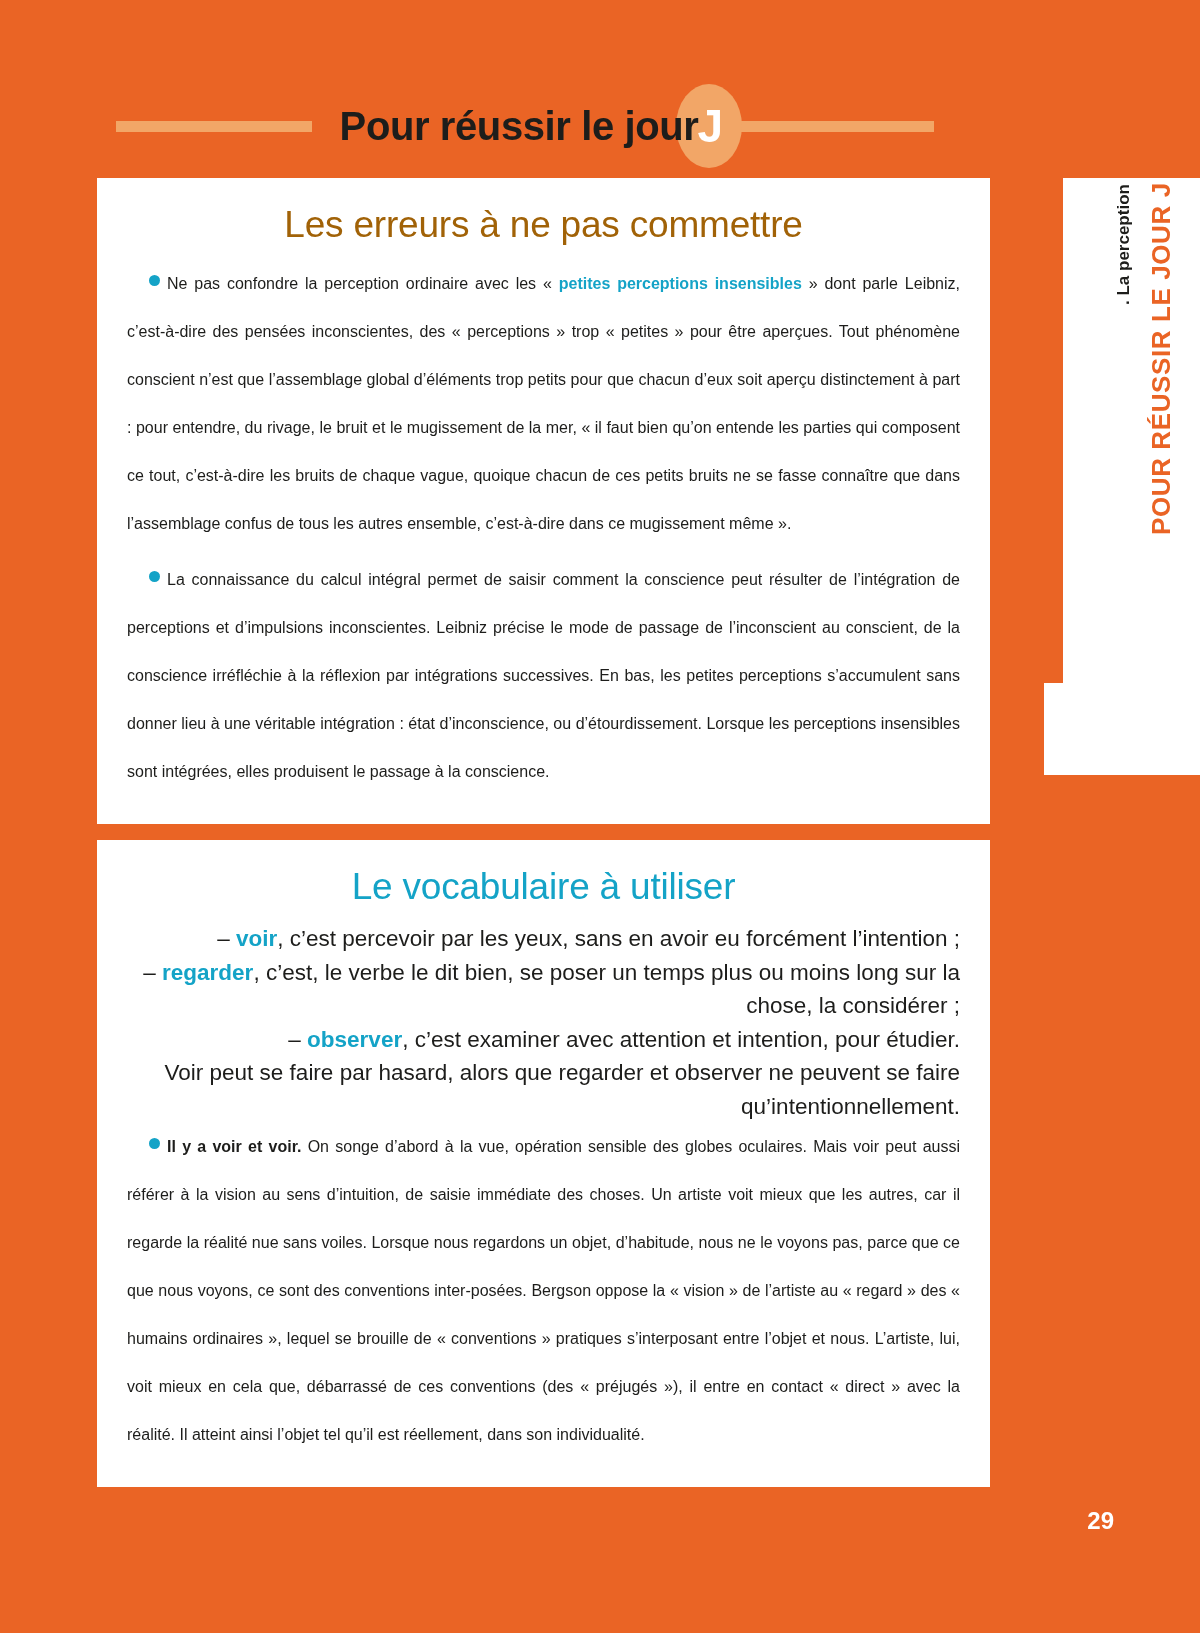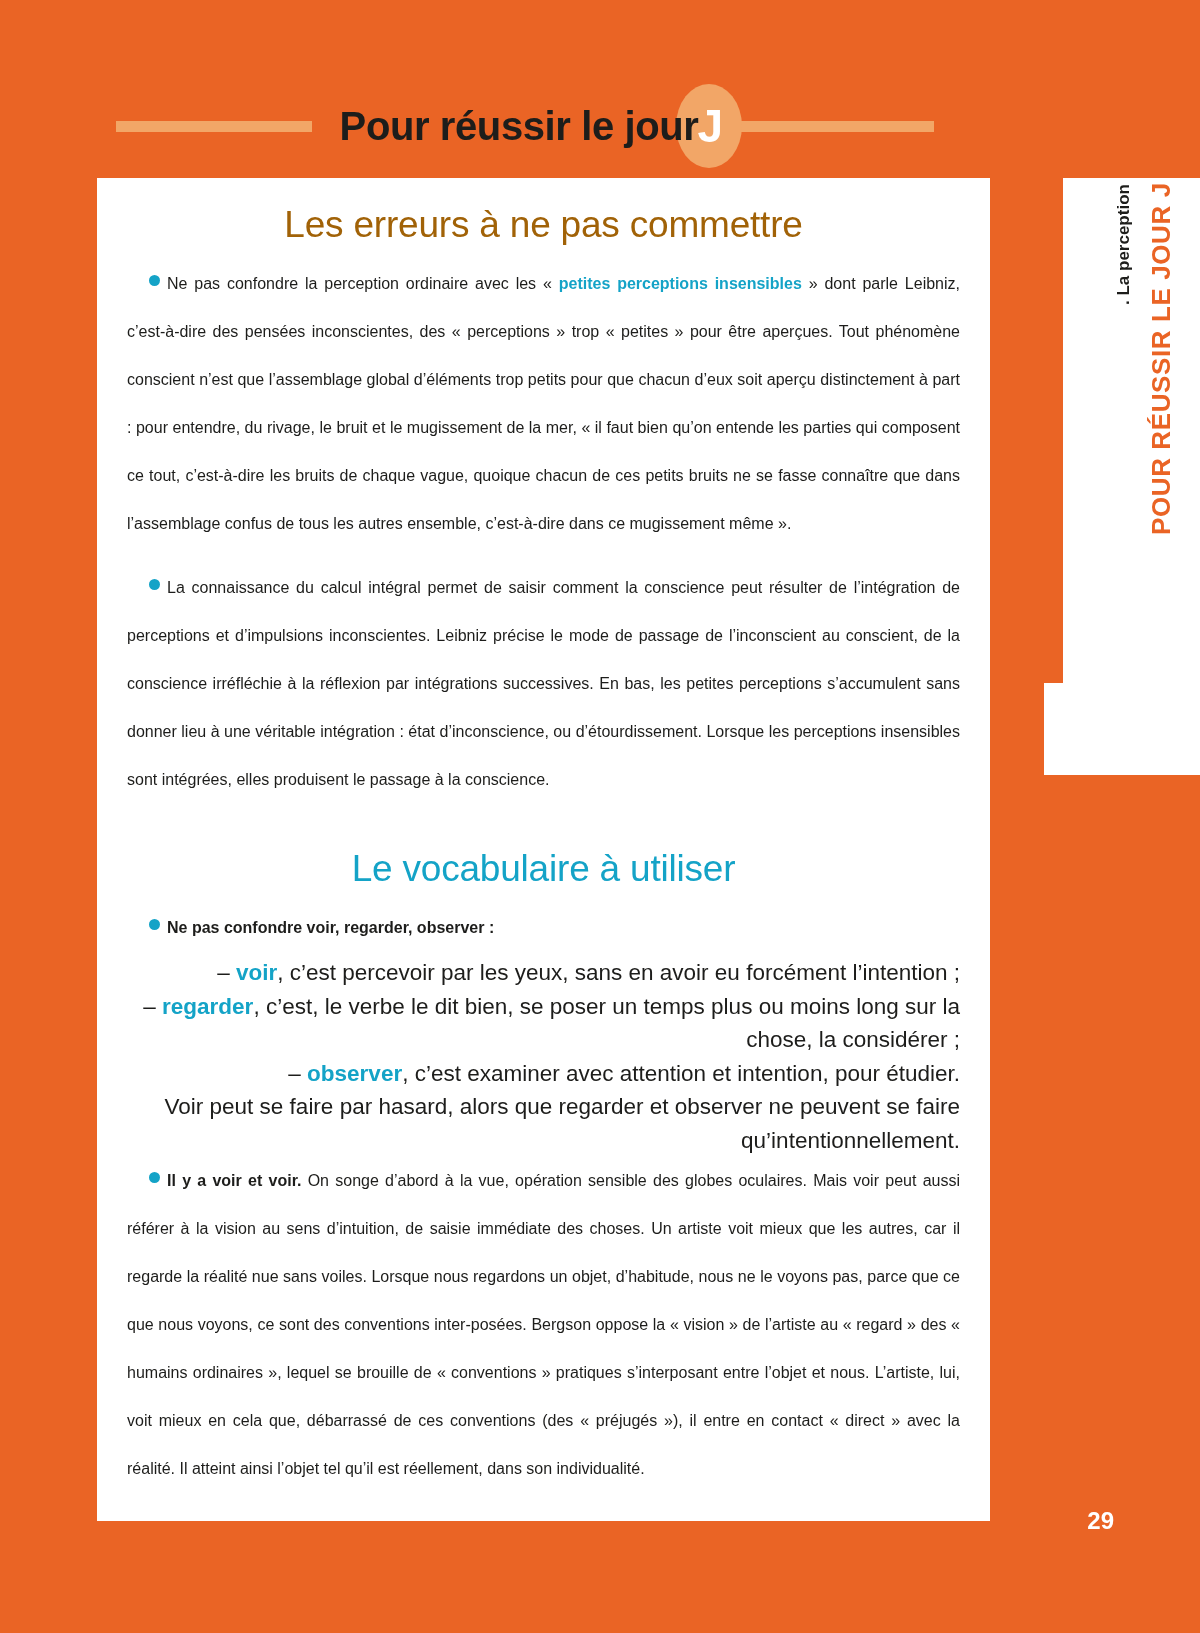--- a/index.html
+++ b/index.html
@@ -74,40 +74,40 @@
   
   .card {
     position: absolute;
     left: 97px;
     width: 893px;
     background: #ffffff;
     box-sizing: border-box;
     padding: 22px 30px 24px 30px;
   }
   #card-errors    { top: 178px; }
-  #card-vocab     { top: 822px; }
+  #card-vocab     { top: 840px; }
 
   .card-title {
     text-align: center;
     color: #14a3c7;
     font-size: 37px;
     font-weight: normal;
     margin: 4px 0 14px 0;
     letter-spacing: -0.2px;
   }
 
   .para {
     font-size: 16px;
     line-height: 48px;
     color: #1d1d1b;
     text-align: justify;
     margin: 0 0 4px 0;
     hyphens: none;
   }
-  .para + .para { margin-top: 16px; }
+  .para + .para { margin-top: 8px; }
 
   .bullet {
     display: inline-block;
     width: 11px;
     height: 11px;
     border-radius: 50%;
     background: #14a3c7;
     margin-right: 7px;
     margin-left: 22px;
     vertical-align: 3px;
@@ -235,21 +235,20 @@
   <h2 class="card-title" style="color: #a16207;">Les erreurs à ne pas commettre</h2>
   <div id="body-errors">
       <p class="para"><span class="bullet"></span><span>Ne pas confondre la perception ordinaire avec les « </span><span class="hl">petites perceptions insensibles</span><span> » dont parle Leibniz, c’est-à-dire des pensées inconscientes, des « perceptions » trop « petites » pour être aperçues. Tout phénomène conscient n’est que l’assemblage global d’éléments trop petits pour que chacun d’eux soit aperçu distinctement à part : pour entendre, du rivage, le bruit et le mugissement de la mer, « il faut bien qu’on entende les parties qui composent ce tout, c’est-à-dire les bruits de chaque vague, quoique chacun de ces petits bruits ne se fasse connaître que dans l’assemblage confus de tous les autres ensemble, c’est-à-dire dans ce mugissement même ».</span></p>
       <p class="para"><span class="bullet"></span><span>La connaissance du calcul intégral permet de saisir comment la conscience peut résulter de l’intégration de perceptions et d’impulsions inconscientes. Leibniz précise le mode de passage de l’inconscient au conscient, de la conscience irréfléchie à la réflexion par intégrations successives. En bas, les petites perceptions s’accumulent sans donner lieu à une véritable intégration : état d’inconscience, ou d’étourdissement. Lorsque les perceptions insensibles sont intégrées, elles produisent le passage à la conscience.</span></p>
     </div>
 </div>
 
 <div class="card" id="card-vocab">
   <h2 class="card-title" style="color: rgb(20, 163, 199);">Le vocabulaire à utiliser</h2>
   <div id="body-vocab">
-      <p class="para"><span class="bullet"></span><span class="bold">Ne pas confondre voir, regarder, observer :</span></p>
       <p class="list-line"><span>– </span><span class="hl">voir</span><span>, c’est percevoir par les yeux, sans en avoir eu forcément l’intention ;</span></p>
       <p class="list-line"><span>– </span><span class="hl">regarder</span><span>, c’est, le verbe le dit bien, se poser un temps plus ou moins long sur la chose, la considérer ;</span></p>
       <p class="list-line"><span>– </span><span class="hl">observer</span><span>, c’est examiner avec attention et intention, pour étudier.</span></p>
       <p class="list-line"><span>Voir peut se faire par hasard, alors que regarder et observer ne peuvent se faire qu’intentionnellement.</span></p>
       <p class="para"><span class="bullet"></span><span class="bold">Il y a voir et voir.</span><span> On songe d’abord à la </span><span class="ital">vue</span><span>, opération sensible des globes oculaires. Mais voir peut aussi référer à la </span><span class="ital">vision</span><span> au sens d’intuition, de saisie immédiate des choses. Un artiste voit mieux que les autres, car il regarde la réalité nue sans voiles. Lorsque nous regardons un objet, d’habitude, nous ne le voyons pas, parce que ce que nous voyons, ce sont des conventions inter-posées. Bergson oppose la « vision » de l’artiste au « regard » des « humains ordinaires », lequel se brouille de « conventions » pratiques s’interposant entre l’objet et nous. L’artiste, lui, </span><span class="ital">voit</span><span> mieux en cela que, débarrassé de ces conventions (des « préjugés »), il entre en contact « direct » avec la réalité. Il atteint ainsi l’objet tel qu’il est réellement, dans son individualité.</span></p>
     </div>
 </div>
 
 <div class="page-number">29</div>
 

